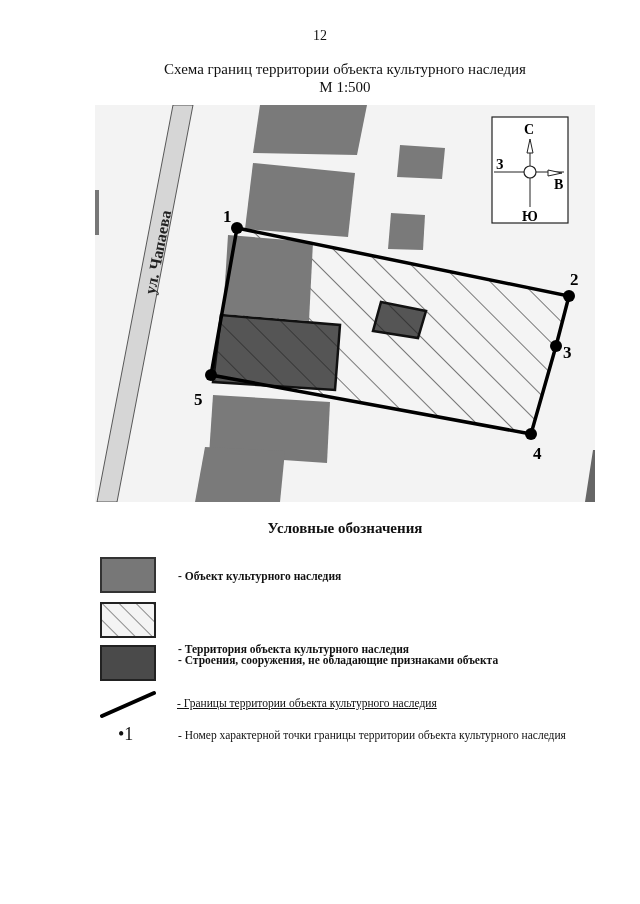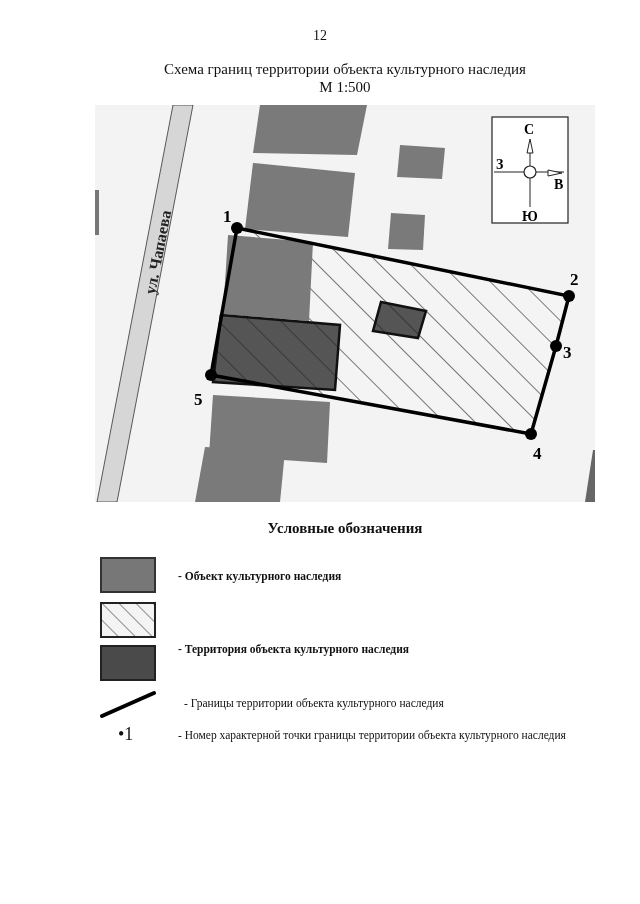--- a/index.html
+++ b/index.html
@@ -122,27 +122,28 @@
       </defs>
     </svg>
     <div class="legend-label" style="left:78px; top:12px;margin-top:28px;">- Территория объекта культурного наследия</div>
   </div>
 
   <div class="legend-row" style="top:645px;">
     <svg class="legend-swatch" width="56" height="36">
       <rect x="1" y="1" width="54" height="34" fill="#4a4a4a" stroke="#222" stroke-width="2"></rect>
     </svg>
     <div class="legend-label" style="left:78px; top:8px;">
+      <div>- Строения, сооружения, не обладающие признаками объекта</div>
     </div>
   </div>
 
   <div class="legend-row" style="top:690px;">
     <svg class="legend-swatch" width="60" height="30">
       <line x1="2" y1="26" x2="54" y2="3" stroke="#000" stroke-width="4" stroke-linecap="round"></line>
     </svg>
-    <div class="legend-label normal" style="left:84px; top:6px;">- Границы территории объекта культурного наследия</div>
+    <div class="legend-label normal" style="left:77px; top:6px;text-decoration:underline;">- Границы территории объекта культурного наследия</div>
   </div>
 
   <div class="legend-row" style="top:724px;">
     <div class="pt-sample" style="left:18px; top:0px;">•1</div>
     <div class="legend-label normal" style="left:78px; top:4px;">- Номер характерной точки границы территории объекта культурного наследия</div>
   </div>
 </div>
 
 </body></html>

